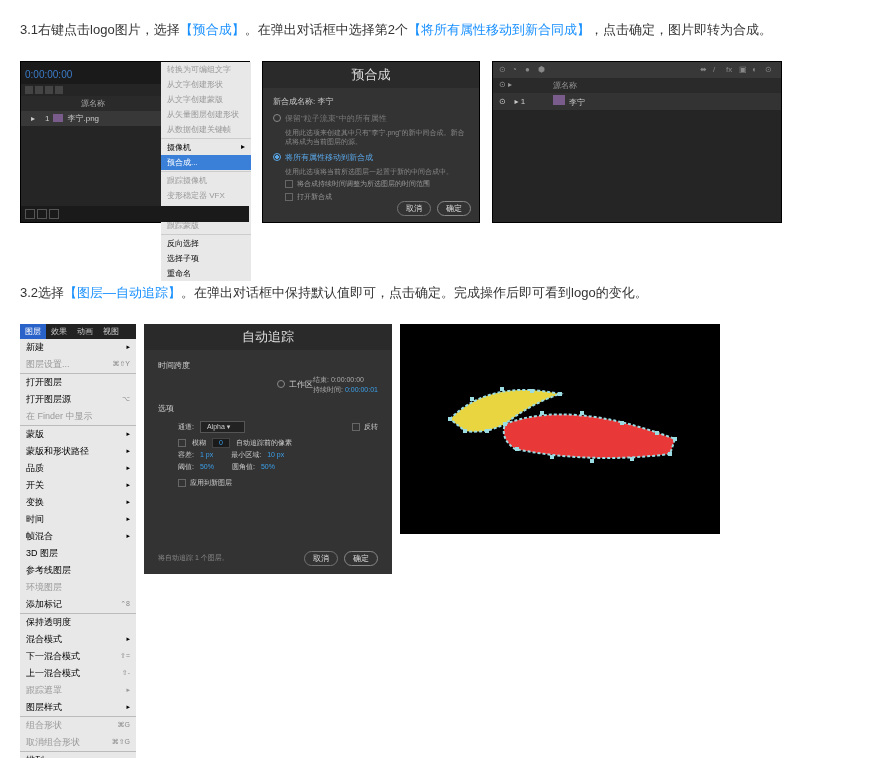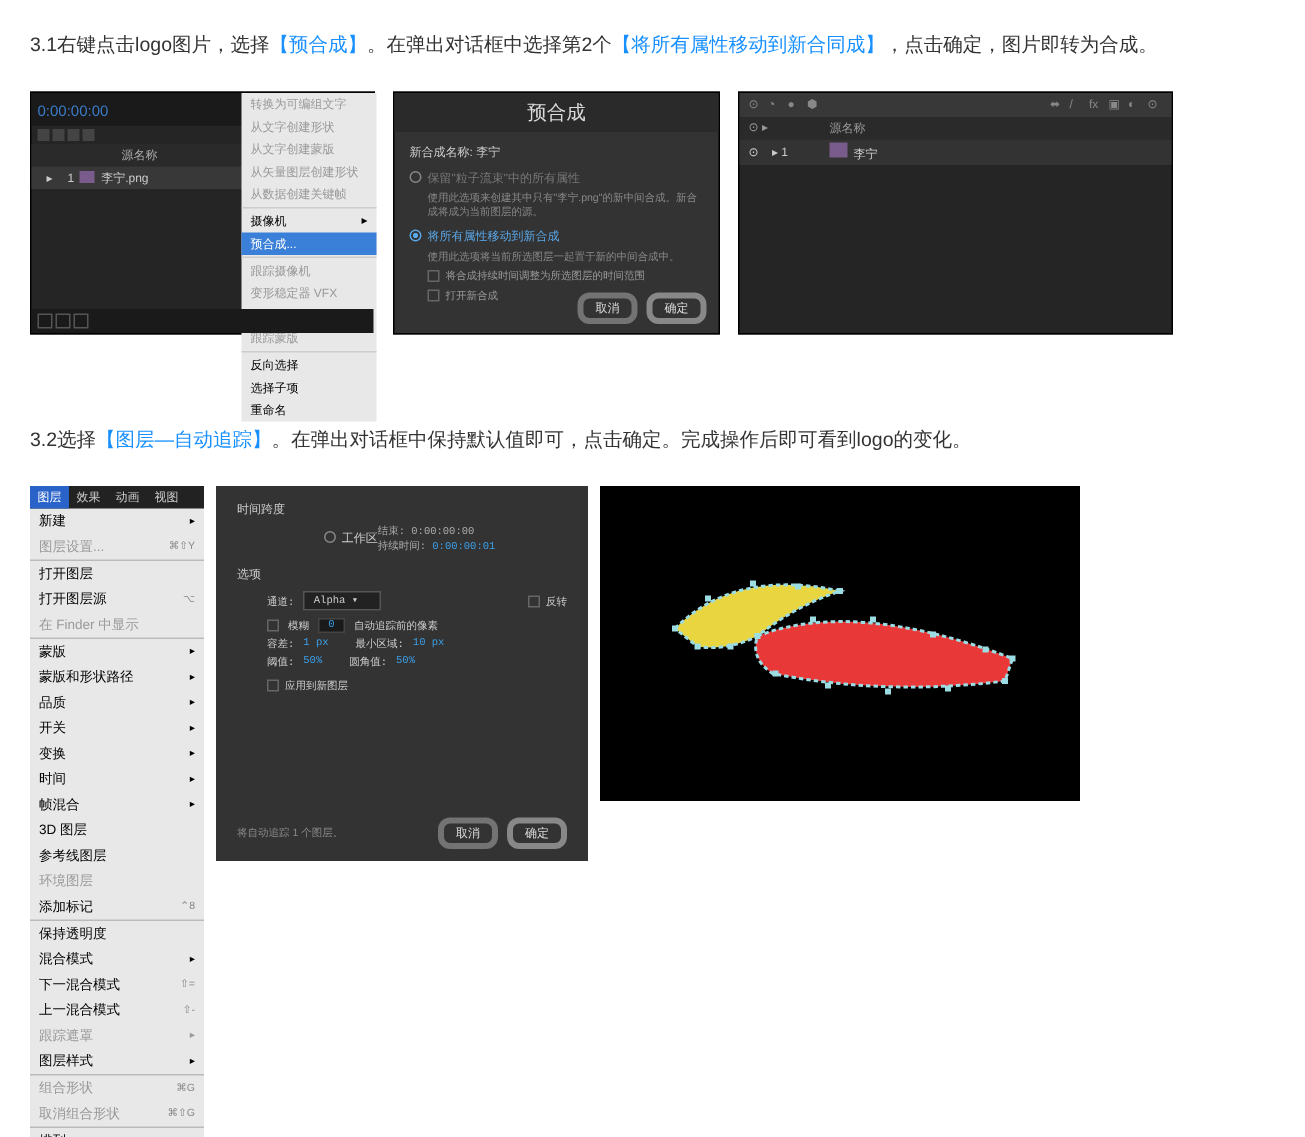--- a/index.html
+++ b/index.html
@@ -33,21 +33,21 @@
     .dlg-body { padding: 8px 10px; font-size: 8px; color: #ccc; }
     .dlg-label { margin-bottom: 6px; }
     .radio-opt { display: flex; align-items: flex-start; gap: 4px; margin: 4px 0; }
     .radio { width: 8px; height: 8px; border: 1px solid #888; border-radius: 50%; flex-shrink: 0; margin-top: 1px; }
     .radio.checked { background: radial-gradient(circle, #5aa7e8 40%, transparent 45%); border-color: #5aa7e8; }
     .radio-opt.dim { color: #777; }
     .radio-desc { font-size: 7px; color: #888; margin-left: 12px; line-height: 1.3; }
     .checkbox-row { display: flex; align-items: center; gap: 4px; margin: 3px 0 3px 12px; font-size: 7px; color: #999; }
     .chk { width: 8px; height: 8px; border: 1px solid #666; flex-shrink: 0; }
     .dlg-btns { position: absolute; bottom: 6px; right: 8px; display: flex; gap: 6px; }
-    .dlg-btn { font-size: 8px; color: #ddd; border: 4px solid #737373; padding: 1px 8px; border-radius: 8px; }
+    .dlg-btn { font-size: 8px; color: #ddd; border: 1px solid #737373; padding: 1px 8px; border-radius: 8px; }
     .dlg-btn.primary { border-color: #888; }
     
     
     .panel3 { width: 290px; height: 162px; background: #252525; }
     .p3-top { display: flex; justify-content: space-between; padding: 3px 6px; background: #383838; }
     .p3-icons { display: flex; gap: 3px; }
     .p3-icons span { width: 10px; height: 10px; color: #888; font-size: 8px; }
     .p3-header { display: flex; background: #2a2a2a; font-size: 8px; color: #999; padding: 2px 0; }
     .p3-col1 { width: 60px; padding-left: 6px; }
     .p3-col2 { flex: 1; }
@@ -63,21 +63,21 @@
     .lm-tab { padding: 2px 5px; text-align: right; }
     .lm-tab.active { background: #2962c9; color: #fff; }
     .lm-item { padding: 2px 6px; color: #000; display: flex; justify-content: space-between; align-items: center; }
     .lm-item.disabled { color: #999; }
     .lm-sep { border-top: 1px solid #bbb; }
     .lm-key { font-size: 7px; color: #888; }
     .lm-arrow::after { content: '▸'; font-size: 7px; }
     
     
     .at-dialog { width: 248px; height: 250px; background: #333; position: relative; }
-    .at-body { padding: 10px 14px; font-size: 8px; color: #ccc; font-family: Liberation Mono, monospace; }
+    .at-body { padding: 10px 14px; font-size: 8px; color: #ccc; }
     .at-section { margin-bottom: 8px; }
     .at-label { font-size: 8px; margin-bottom: 4px; }
     .at-field { display: flex; gap: 6px; align-items: center; margin: 2px 0 2px 20px; font-size: 7px; }
     .at-val { color: #3b9fe8; }
     .at-dropdown { background: #222; border: 1px solid #555; padding: 1px 14px 1px 6px; font-size: 7px; position: relative; }
     .at-input { background: #1a1a1a; border: 1px solid #444; width: 18px; height: 10px; font-size: 7px; color: #3b9fe8; text-align: center; }
     .at-radio-row { display: flex; gap: 12px; margin-left: 10px; }
     .at-checkbox-row { display: flex; align-items: center; gap: 4px; margin: 4px 0 4px 10px; font-size: 7px; }
     .at-footer { position: absolute; bottom: 8px; left: 14px; right: 14px; display: flex; justify-content: space-between; align-items: center; }
     .at-status { font-size: 7px; color: #888; }
@@ -293,24 +293,25 @@
           <span class="lm-key">⌘⇧G</span>
         </div>
         <div class="lm-sep"></div>
         <div class="lm-item lm-arrow">
           <span>排列</span>
         </div>
       </div>
   </div>
 
   <div class="at-dialog">
+    <div class="dlg-title">自动追踪</div>
     <div class="at-body">
       <div class="at-section">
         <div class="at-label">时间跨度</div>
-        <div style="display:flex;justify-content:center">
+        <div style="display:flex;justify-content:flex-end">
           <div class="at-radio-row">
             <div class="radio-opt">
                 <span class="radio"></span>
                 <span>工作区</span>
               </div>
           </div>
           <div style="font-size:7px;color:#aaa">
             <div><span>结束:</span> <span>0:00:00:00</span></div>
             <div><span>持续时间:</span> <span class="at-val">0:00:00:01</span></div>
           </div>

